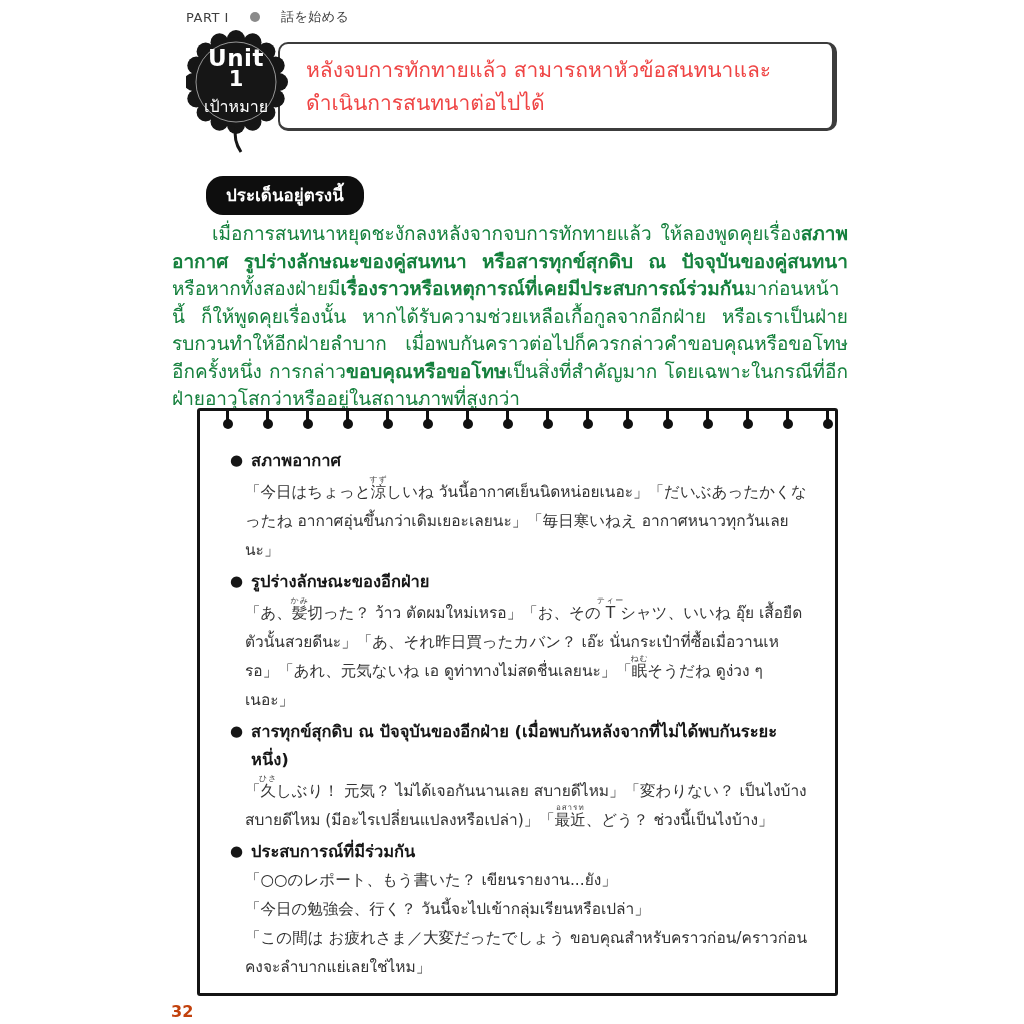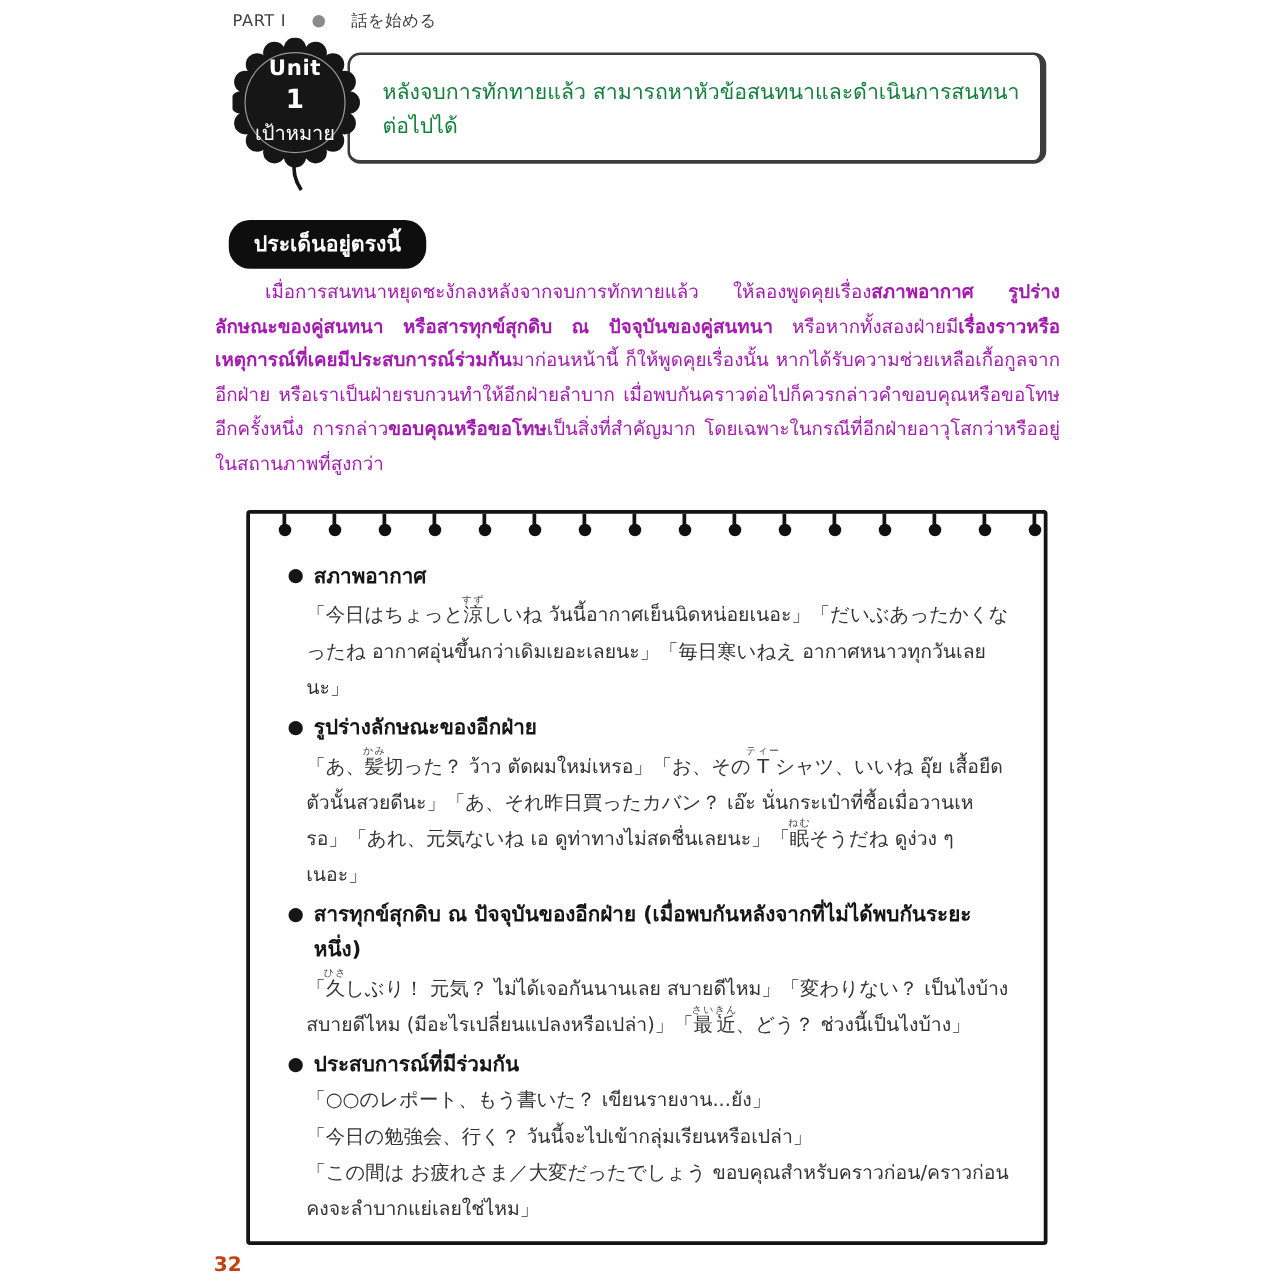--- a/index.html
+++ b/index.html
@@ -11,39 +11,39 @@
   
   .page-header{
     position:absolute;left:186px;top:8px;font-size:13px;color:#3f3f3f;
     display:flex;align-items:center;gap:21px;letter-spacing:.5px;
   }
   .header-dot{width:10px;height:10px;border-radius:50%;background:#8a8a8a;display:inline-block;}
   
   .unit-badge{position:absolute;left:186px;top:30px;width:102px;height:126px;z-index:3;}
   .unit-badge svg{position:absolute;left:0;top:0;}
   .badge-text{position:absolute;left:0;top:0;width:100px;text-align:center;color:#fff;line-height:1;}
-  .badge-unit{position:absolute;top:17px;width:100px;font-size:17px;font-weight:bold;letter-spacing:.5px;}
+  .badge-unit{position:absolute;top:17px;width:100px;font-size:23px;font-weight:bold;letter-spacing:.5px;}
   .badge-num{position:absolute;top:39px;width:100px;font-size:21px;font-weight:bold;}
   .badge-sub{position:absolute;top:69px;width:100px;font-size:16px;font-weight:normal;}
   
   .goal-box{
     position:absolute;left:278px;top:42px;width:552px;height:84px;
     border:2px solid #3c3c3c;border-right-width:5px;border-bottom-width:3px;
     border-radius:10px;display:flex;align-items:center;background:#fff;z-index:1;
   }
-  .goal-box .goal-text{padding-left:26px;padding-right:14px;font-size:17px;color:#15803d;}
+  .goal-box .goal-text{padding-left:26px;padding-right:14px;font-size:21px;color:#ef4444;}
   
   .point-label{
-    position:absolute;left:183px;top:176px;background:#0e0e0e;color:#fff;
+    position:absolute;left:206px;top:176px;background:#0e0e0e;color:#fff;
     border-radius:17px;padding:5px 20px 7px 20px;font-size:17px;font-weight:bold;z-index:2;
   }
   
   .intro{
     position:absolute;left:172px;top:220px;width:676px;
-    font-size:15px;line-height:27.5px;color:#a21caf;text-align:justify;
+    font-size:19px;line-height:27.5px;color:#15803d;text-align:justify;
   }
   .intro .indent{display:inline-block;width:40px;}
   .intro .bold{font-weight:bold;}
   
   .notebook{
     position:absolute;left:197px;top:408px;width:641px;height:588px;
     border:3px solid #141414;border-radius:3px;background:#fff;box-sizing:border-box;
   }
   .pins{position:absolute;left:0;top:0;width:100%;height:24px;}
   .pin{position:absolute;top:0;width:3px;height:11px;background:#101010;}
@@ -139,21 +139,21 @@
           <span class="bullet">●</span>
           <span>รูปร่างลักษณะของอีกฝ่าย</span>
         </div>
         <div class="nb-quotes"><span class="quote">「あ、<ruby>髪<rt>かみ</rt></ruby>切った？ ว้าว ตัดผมใหม่เหรอ」</span><span class="quote">「お、その<ruby>T<rt>ティー</rt></ruby>シャツ、いいね อุ๊ย เสื้อยืดตัวนั้นสวยดีนะ」</span><span class="quote">「あ、それ昨日買ったカバン？ เอ๊ะ นั่นกระเป๋าที่ซื้อเมื่อวานเหรอ」</span><span class="quote">「あれ、元気ないね เอ ดูท่าทางไม่สดชื่นเลยนะ」</span><span class="quote">「<ruby>眠<rt>ねむ</rt></ruby>そうだね ดูง่วง ๆ เนอะ」</span></div>
       </div>
       <div class="nb-section">
         <div class="nb-heading">
           <span class="bullet">●</span>
           <span>สารทุกข์สุกดิบ ณ ปัจจุบันของอีกฝ่าย  (เมื่อพบกันหลังจากที่ไม่ได้พบกันระยะหนึ่ง)</span>
         </div>
-        <div class="nb-quotes"><span class="quote">「<ruby>久<rt>ひさ</rt></ruby>しぶり！ 元気？ ไม่ได้เจอกันนานเลย สบายดีไหม」</span><span class="quote">「変わりない？ เป็นไงบ้าง สบายดีไหม (มีอะไรเปลี่ยนแปลงหรือเปล่า)」</span><span class="quote">「<ruby>最近<rt>さいきん</rt></ruby>、どう？ ช่วงนี้เป็นไงบ้าง」</span></div>
+        <div class="nb-quotes"><span class="quote">「<ruby>久<rt>ひさ</rt></ruby>しぶり！ 元気？ ไม่ได้เจอกันนานเลย สบายดีไหม」</span><span class="quote">「変わりない？ เป็นไงบ้าง สบายดีไหม (มีอะไรเปลี่ยนแปลงหรือเปล่า)」</span><span class="quote">「<ruby>最近<rt>อสารท</rt></ruby>、どう？ ช่วงนี้เป็นไงบ้าง」</span></div>
       </div>
       <div class="nb-section">
         <div class="nb-heading">
           <span class="bullet">●</span>
           <span>ประสบการณ์ที่มีร่วมกัน</span>
         </div>
         <div class="nb-quotes blocks">
           <div class="quote">「○○のレポート、もう書いた？ เขียนรายงาน...ยัง」</div>
           <div class="quote">「今日の勉強会、行く？ วันนี้จะไปเข้ากลุ่มเรียนหรือเปล่า」</div>
           <div class="quote">「この間は お疲れさま／大変だったでしょう ขอบคุณสำหรับคราวก่อน/คราวก่อนคงจะลำบากแย่เลยใช่ไหม」</div>

